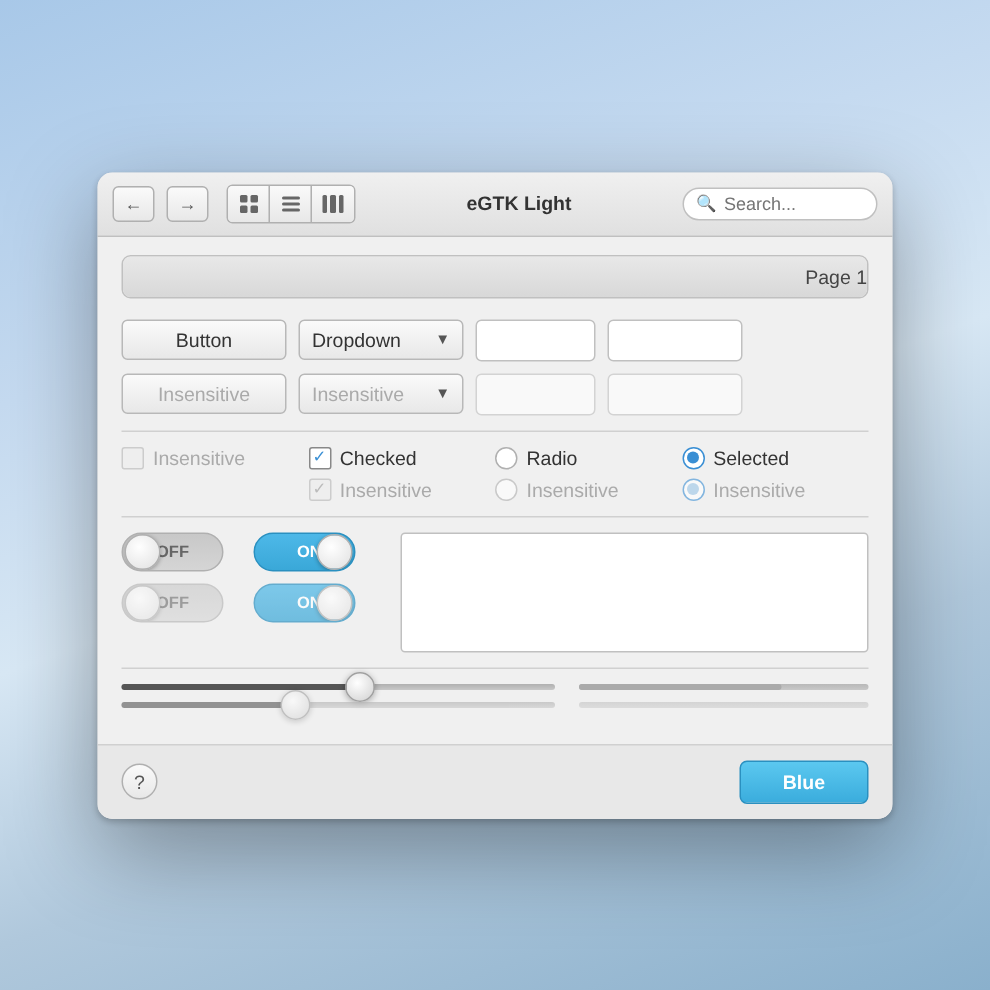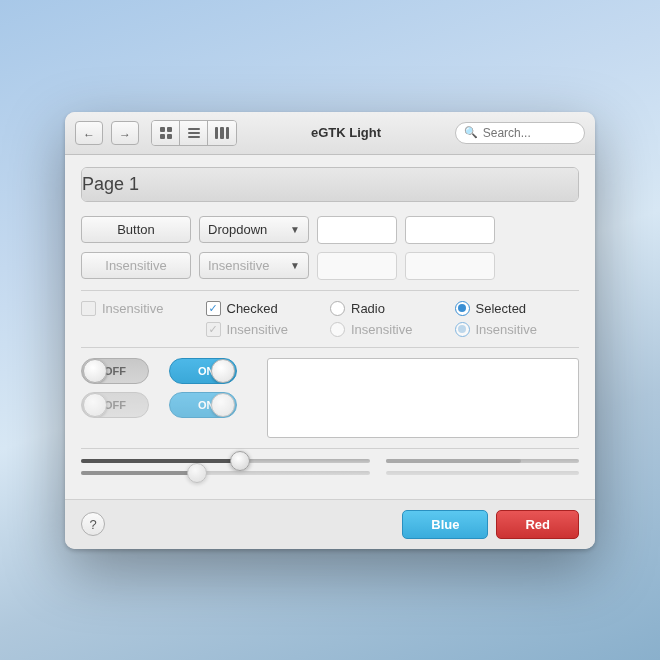--- a/index.html
+++ b/index.html
@@ -115,22 +115,22 @@
       border: 1px solid #c0c0c0;
       border-radius: 6px;
       overflow: hidden;
       margin-bottom: 14px;
       background: #e0e0e0;
     }
 
     .tab {
       flex: 1;
       padding: 6px 0;
-      text-align: left;
-      font-size: 18px;
+      text-align: right;
+      font-size: 13px;
       color: #444;
       cursor: pointer;
       background: linear-gradient(to bottom, #e8e8e8, #d8d8d8);
       border-right: 1px solid #c0c0c0;
     }
 
     .tab:last-child { border-right: none; }
 
     .tab.active {
       background: linear-gradient(to bottom, #fafafa, #f0f0f0);
@@ -711,16 +711,15 @@
         </div>
       </div>
     </div>
 
   </div>
 
   <div class="bottom-bar">
     <button class="help-btn">?</button>
     <div class="spacer"></div>
     <button class="action-btn btn-blue">Blue</button>
-    <button class="action-btn btn-red">Red</button>
   </div>
 
 </div>
 
 </body></html>

